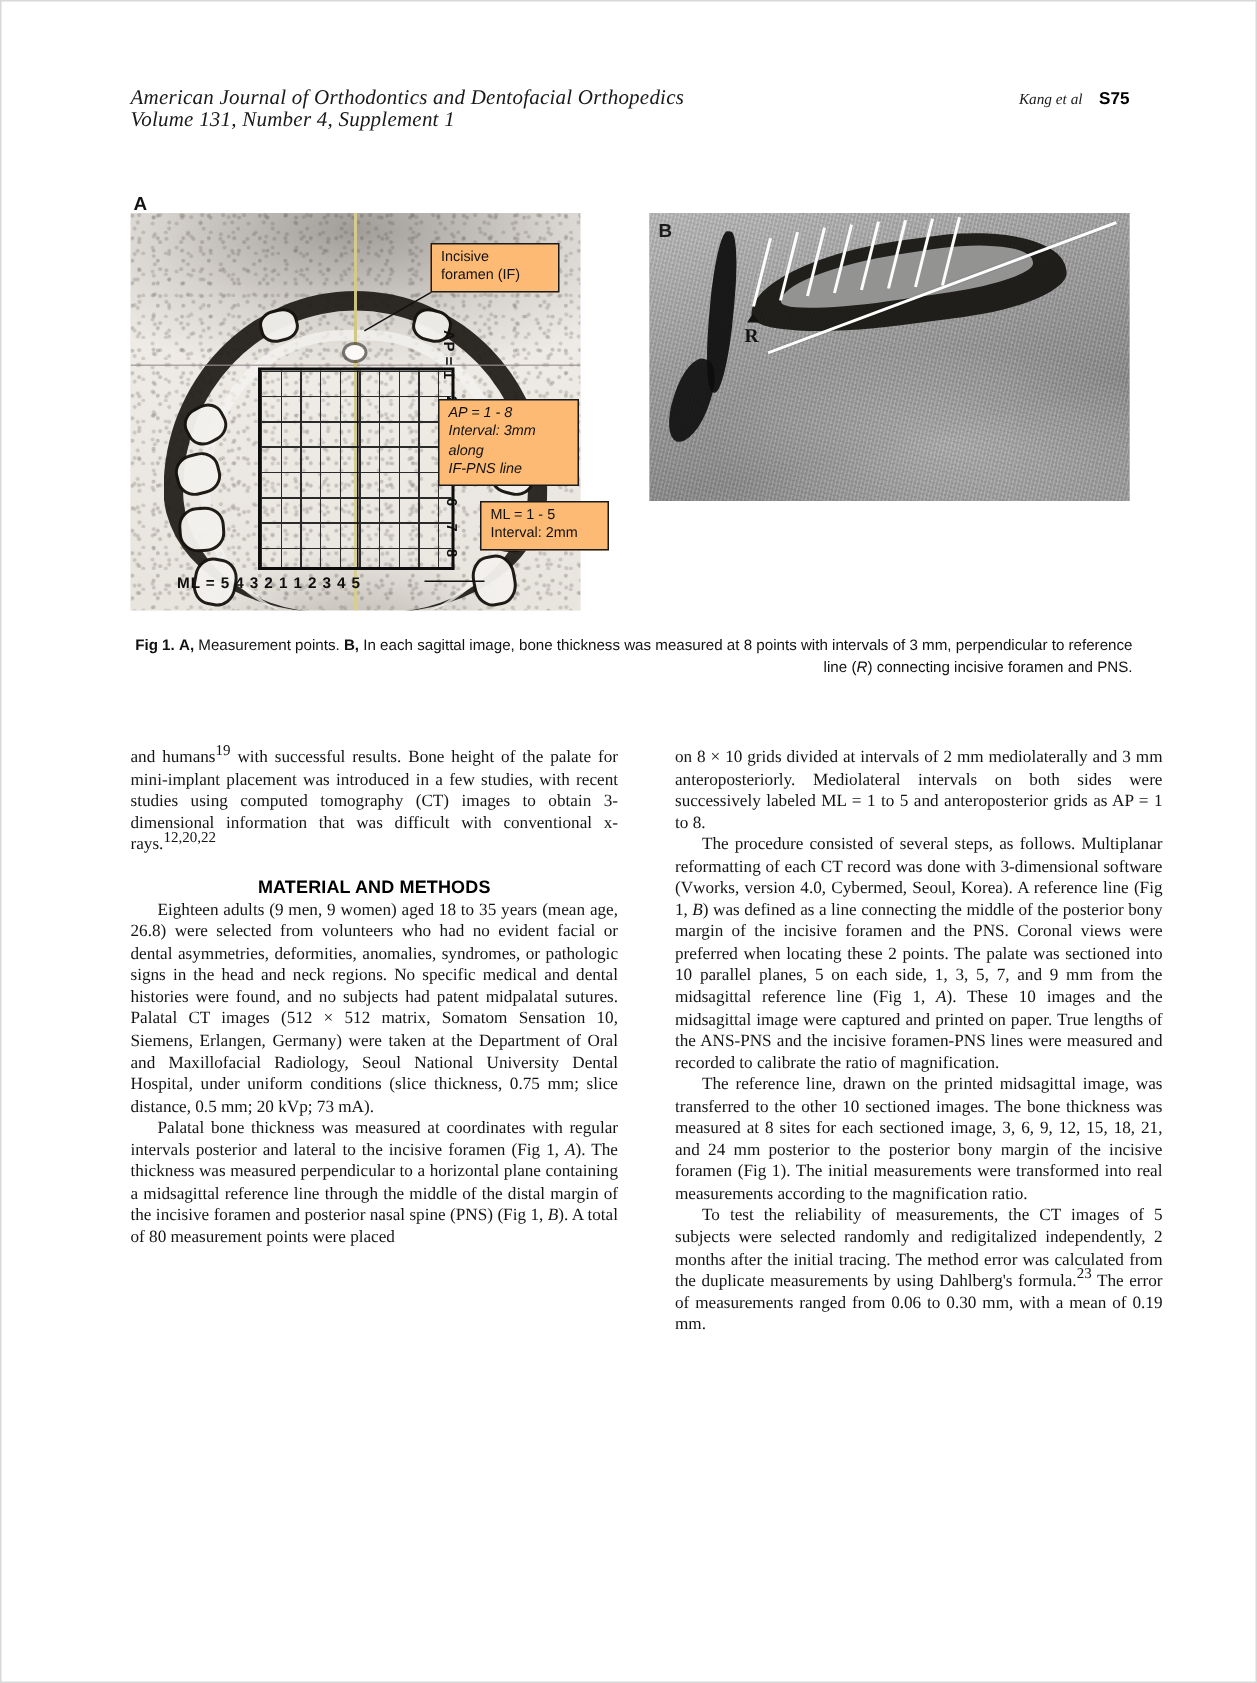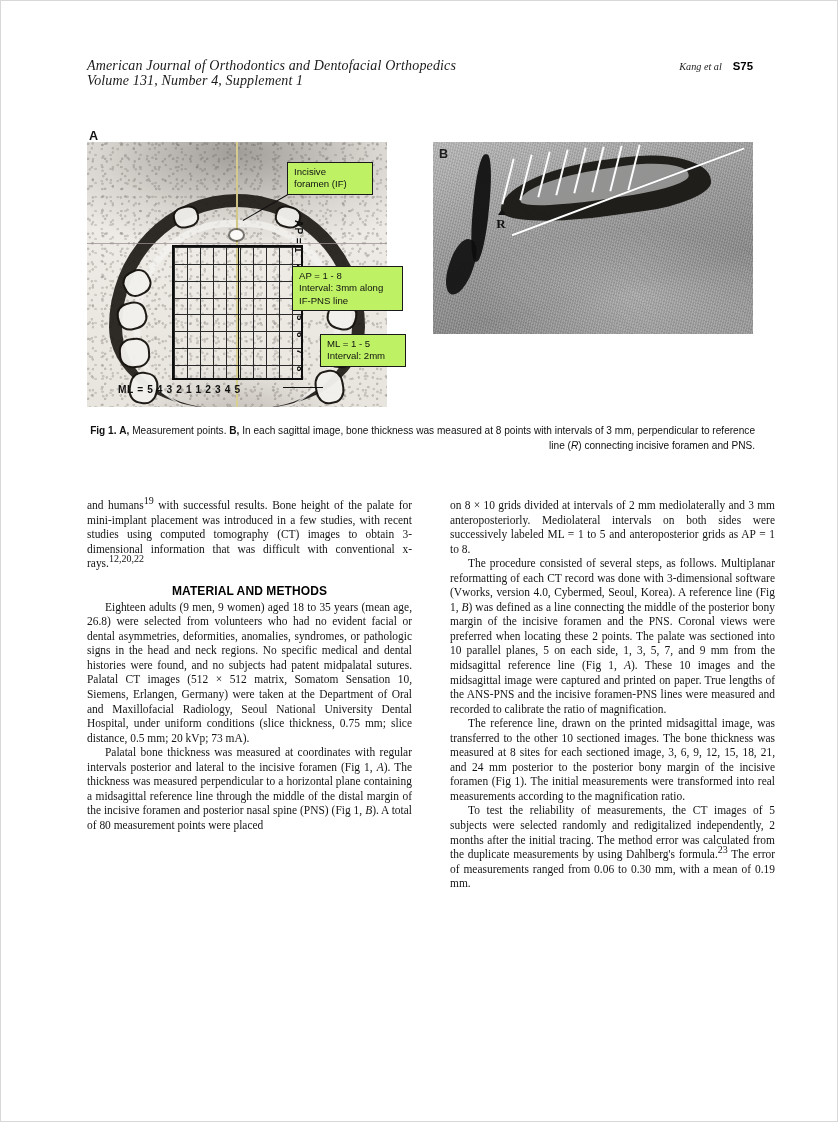--- a/index.html
+++ b/index.html
@@ -238,32 +238,32 @@
     font-size: 10.2px;
     font-weight: bold;
     color: #0f0f0f;
     white-space: nowrap;
     letter-spacing: .6px;
   }
 
   
   .callout {
     position: absolute;
-    background: #bef264;
+    background: #fdba74;
     border: 1.3px solid #1a1a1a;
     font-family: "Liberation Sans", sans-serif;
     font-size: 9.6px;
     line-height: 12.4px;
     color: #111;
     padding: 3px 5px 3px 6px;
     box-sizing: border-box;
     z-index: 6;
   }
   .callout-if   { left: 200px; top: 33px;  width: 86px; }
-  .callout-ap   { left: 205px; top: 137px; width: 111px; }
+  .callout-ap   { left: 205px; top: 137px; width: 94px; font-style: italic; }
   .callout-ml   { left: 233px; top: 205px; width: 86px; }
 
   .leader {
     position: absolute;
     background: #111;
     z-index: 5;
   }
 
   
   .panelB {

